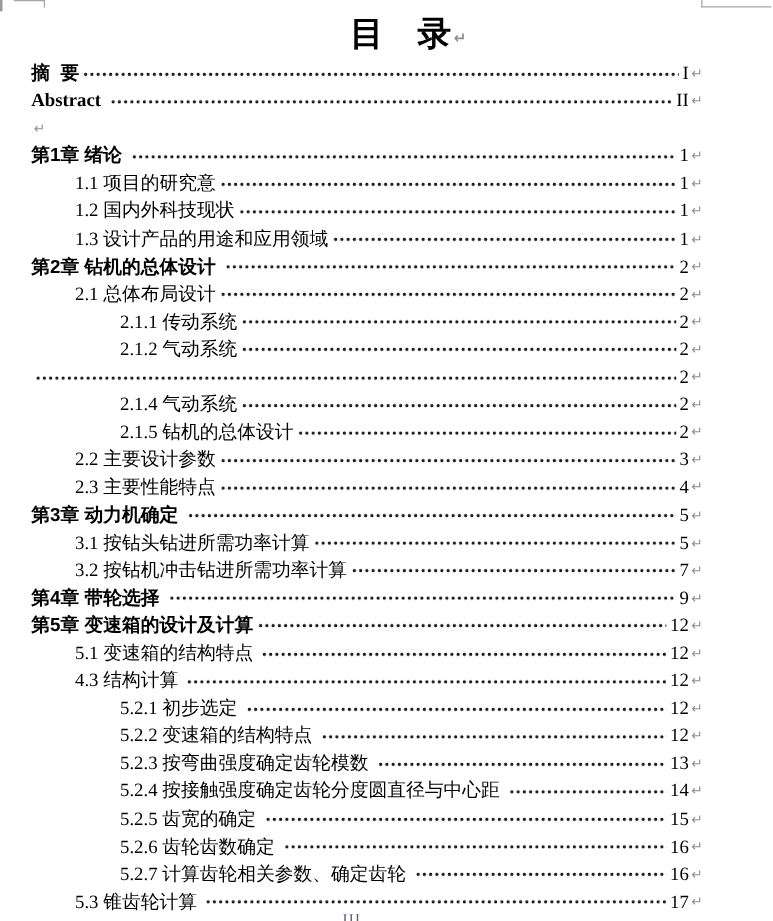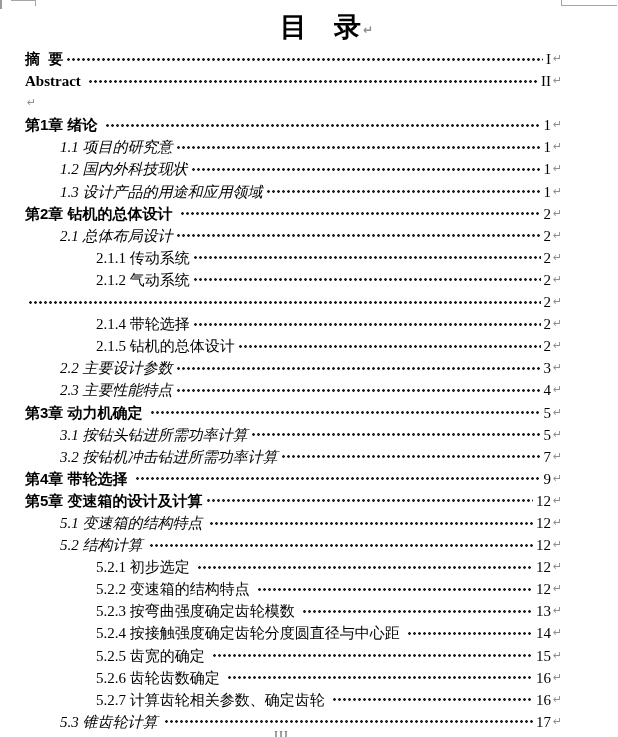--- a/index.html
+++ b/index.html
@@ -29,21 +29,21 @@
   }
   .doc-title .pmark{font-size:12px;vertical-align:2px;}
 
   .toc{position:absolute;left:25px;top:48px;width:542px;}
   .row{
     display:flex;align-items:flex-start;
     height:22.1px;line-height:22.1px;
     font-size:15px;white-space:pre;
   }
   .row .label{flex:0 0 auto;}
-  .row.lv1 .label{margin-left:35px;font-style:italic;}
+  .row.lv1 .label{margin-left:35px;}
   .row.lv2 .label{margin-left:71px;}
   .row.bold .label{font-family:"Liberation Sans","DejaVu Sans",sans-serif;font-weight:700;}
   .row.bold.serif .label{font-family:"Liberation Serif","DejaVu Serif",serif;}
   .leader{
     flex:1 1 auto;height:6px;margin:0 3px;align-self:center;
     background-image:radial-gradient(circle,#1e1e1e 1.05px,rgba(0,0,0,0) 1.6px);
     background-size:5px 5px;background-position:0 50%;background-repeat:repeat-x;
   }
   .pagenum{flex:0 0 auto;text-align:right;}
   .pmark{
@@ -75,31 +75,31 @@
       <div class="row lv0 blank"><span class="label"></span><span class="pagenum"></span><span class="pmark">↵</span></div>
       <div class="row lv0 bold"><span class="label">第1章 绪论 </span><span class="leader"></span><span class="pagenum">1</span><span class="pmark">↵</span></div>
       <div class="row lv1"><span class="label">1.1 项目的研究意</span><span class="leader"></span><span class="pagenum">1</span><span class="pmark">↵</span></div>
       <div class="row lv1"><span class="label">1.2 国内外科技现状</span><span class="leader"></span><span class="pagenum">1</span><span class="pmark">↵</span></div>
       <div class="row lv1"><span class="label">1.3 设计产品的用途和应用领域</span><span class="leader"></span><span class="pagenum">1</span><span class="pmark">↵</span></div>
       <div class="row lv0 bold"><span class="label">第2章 钻机的总体设计 </span><span class="leader"></span><span class="pagenum">2</span><span class="pmark">↵</span></div>
       <div class="row lv1"><span class="label">2.1 总体布局设计</span><span class="leader"></span><span class="pagenum">2</span><span class="pmark">↵</span></div>
       <div class="row lv2"><span class="label">2.1.1 传动系统</span><span class="leader"></span><span class="pagenum">2</span><span class="pmark">↵</span></div>
       <div class="row lv2"><span class="label">2.1.2 气动系统</span><span class="leader"></span><span class="pagenum">2</span><span class="pmark">↵</span></div>
       <div class="row lv2"><span class="leader"></span><span class="pagenum">2</span><span class="pmark">↵</span></div>
-      <div class="row lv2"><span class="label">2.1.4 带轮选择</span><span class="leader"></span><span class="pagenum">2</span><span class="pmark">↵</span></div>
+      <div class="row lv2"><span class="label">2.1.4 气动系统</span><span class="leader"></span><span class="pagenum">2</span><span class="pmark">↵</span></div>
       <div class="row lv2"><span class="label">2.1.5 钻机的总体设计</span><span class="leader"></span><span class="pagenum">2</span><span class="pmark">↵</span></div>
       <div class="row lv1"><span class="label">2.2 主要设计参数</span><span class="leader"></span><span class="pagenum">3</span><span class="pmark">↵</span></div>
       <div class="row lv1"><span class="label">2.3 主要性能特点</span><span class="leader"></span><span class="pagenum">4</span><span class="pmark">↵</span></div>
       <div class="row lv0 bold"><span class="label">第3章 动力机确定 </span><span class="leader"></span><span class="pagenum">5</span><span class="pmark">↵</span></div>
       <div class="row lv1"><span class="label">3.1 按钻头钻进所需功率计算</span><span class="leader"></span><span class="pagenum">5</span><span class="pmark">↵</span></div>
       <div class="row lv1"><span class="label">3.2 按钻机冲击钻进所需功率计算</span><span class="leader"></span><span class="pagenum">7</span><span class="pmark">↵</span></div>
       <div class="row lv0 bold"><span class="label">第4章 带轮选择 </span><span class="leader"></span><span class="pagenum">9</span><span class="pmark">↵</span></div>
       <div class="row lv0 bold"><span class="label">第5章 变速箱的设计及计算</span><span class="leader"></span><span class="pagenum">12</span><span class="pmark">↵</span></div>
       <div class="row lv1"><span class="label">5.1 变速箱的结构特点 </span><span class="leader"></span><span class="pagenum">12</span><span class="pmark">↵</span></div>
-      <div class="row lv1"><span class="label">5.2 结构计算 </span><span class="leader"></span><span class="pagenum">12</span><span class="pmark">↵</span></div>
+      <div class="row lv1"><span class="label">4.3 结构计算 </span><span class="leader"></span><span class="pagenum">12</span><span class="pmark">↵</span></div>
       <div class="row lv2"><span class="label">5.2.1 初步选定 </span><span class="leader"></span><span class="pagenum">12</span><span class="pmark">↵</span></div>
       <div class="row lv2"><span class="label">5.2.2 变速箱的结构特点 </span><span class="leader"></span><span class="pagenum">12</span><span class="pmark">↵</span></div>
       <div class="row lv2"><span class="label">5.2.3 按弯曲强度确定齿轮模数 </span><span class="leader"></span><span class="pagenum">13</span><span class="pmark">↵</span></div>
       <div class="row lv2"><span class="label">5.2.4 按接触强度确定齿轮分度圆直径与中心距 </span><span class="leader"></span><span class="pagenum">14</span><span class="pmark">↵</span></div>
       <div class="row lv2"><span class="label">5.2.5 齿宽的确定 </span><span class="leader"></span><span class="pagenum">15</span><span class="pmark">↵</span></div>
       <div class="row lv2"><span class="label">5.2.6 齿轮齿数确定 </span><span class="leader"></span><span class="pagenum">16</span><span class="pmark">↵</span></div>
       <div class="row lv2"><span class="label">5.2.7 计算齿轮相关参数、确定齿轮 </span><span class="leader"></span><span class="pagenum">16</span><span class="pmark">↵</span></div>
       <div class="row lv1"><span class="label">5.3 锥齿轮计算 </span><span class="leader"></span><span class="pagenum">17</span><span class="pmark">↵</span></div>
     </div>
 

